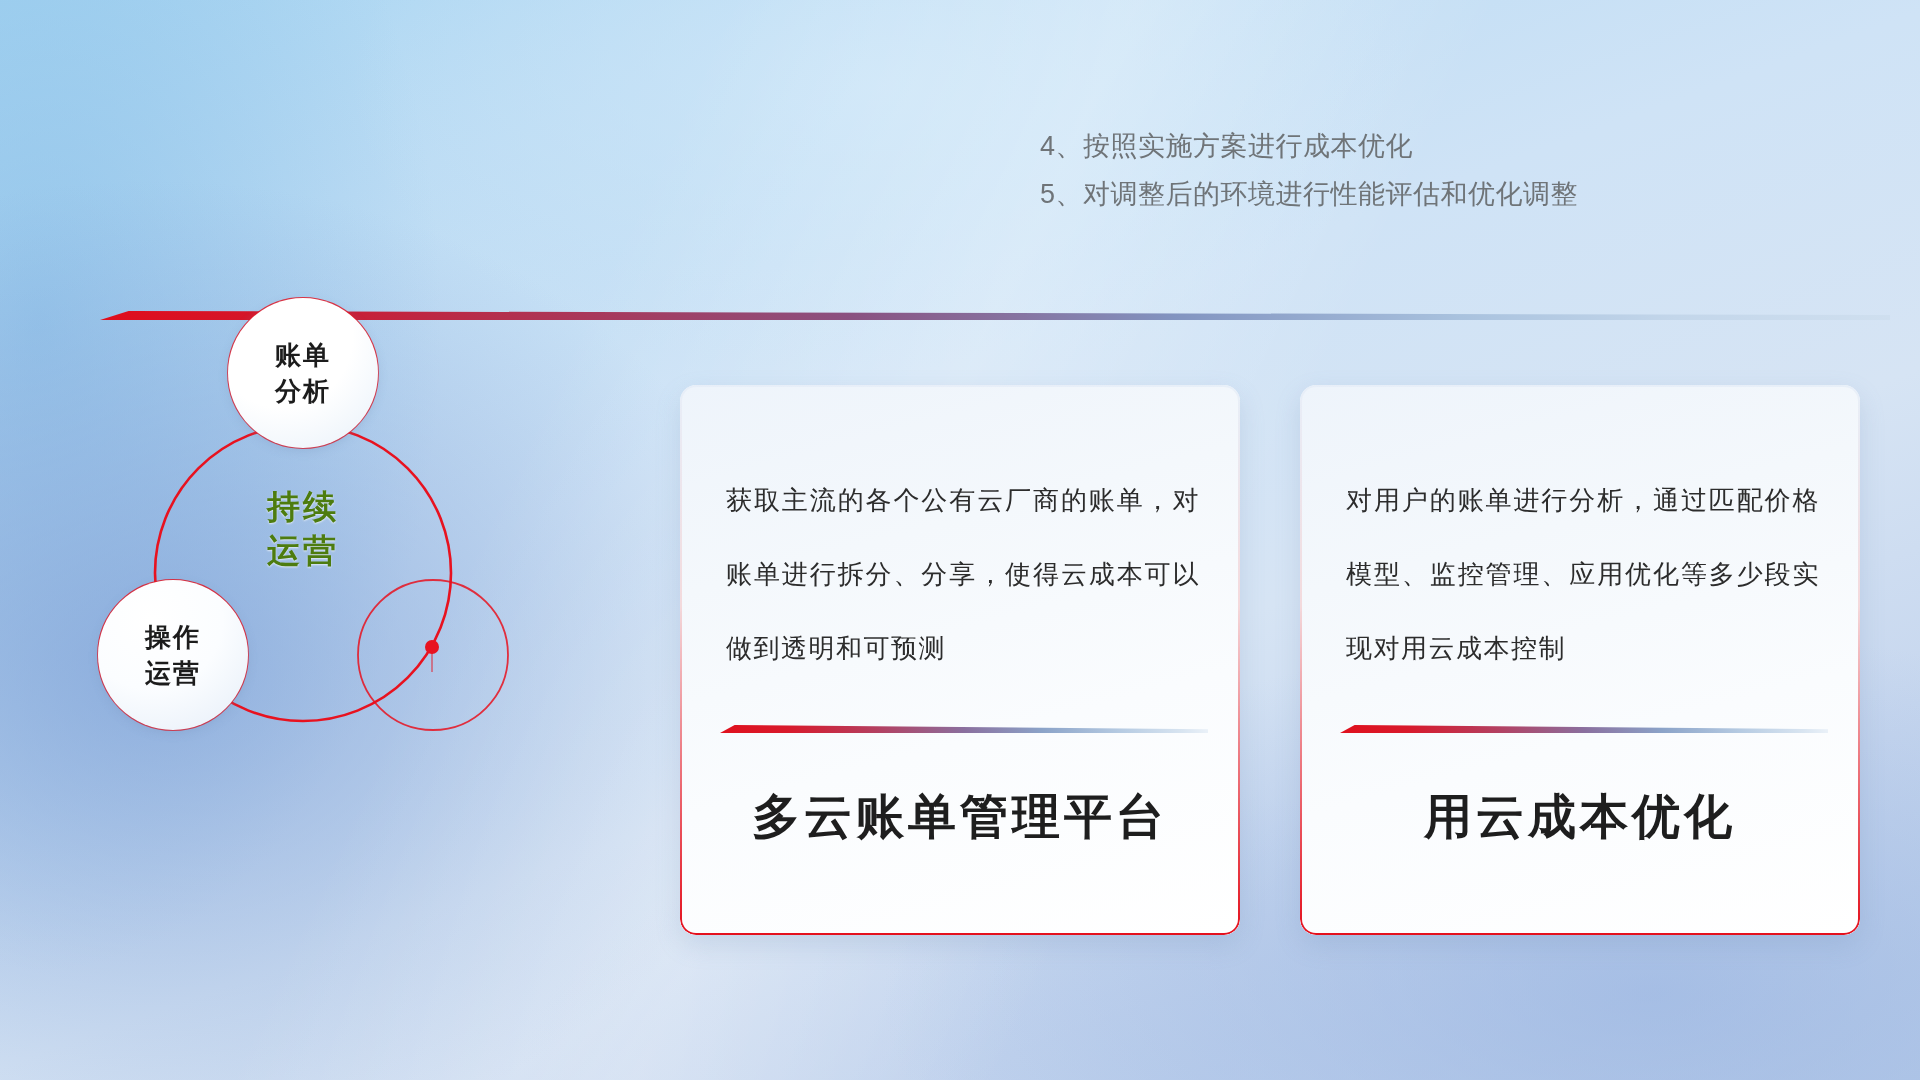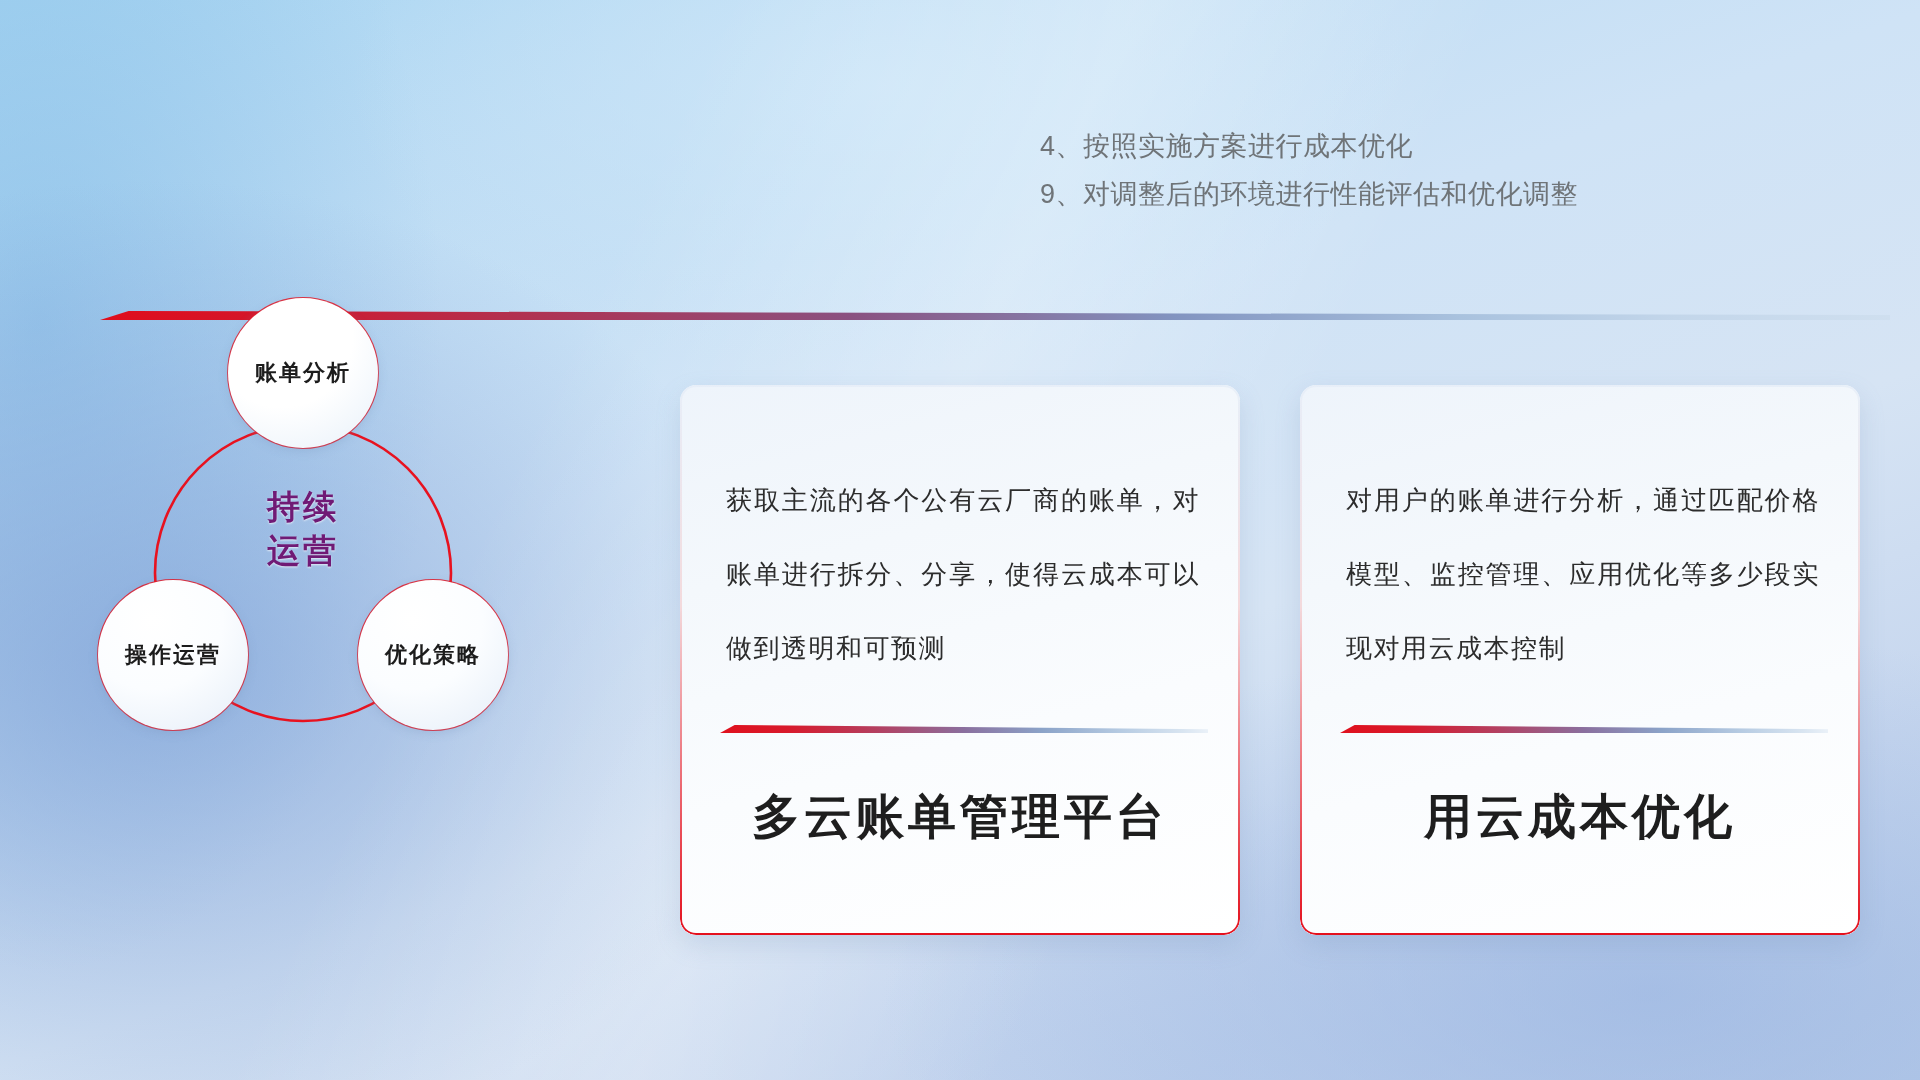--- a/index.html
+++ b/index.html
@@ -59,26 +59,26 @@
     background:linear-gradient(90deg,#e00d1c 0%, #d4162a 9%, #b03252 24%, #8a5180 42%, #8294c0 60%, #a9c2de 76%, #c3d6ea 88%, #cfdfef 100%);
     clip-path:polygon(0 100%, 1.6% 0%, 100% 45%, 100% 100%);
   }
 
   
   #diagram{ position:absolute; left:80px; top:280px; width:560px; height:630px; z-index:5; }
   #diagram svg{ position:absolute; left:0; top:0; }
   .node-circle{
     position:absolute;
     border-radius:50%;
-    display:flex; flex-direction:row;
+    display:flex; flex-direction:column;
     align-items:center; justify-content:center;
     text-align:center;
     color:#1c1c1c;
     font-weight:700;
-    font-size:22px;
+    font-size:26px;
     line-height:36px;
     letter-spacing:2px;
   }
   .node-top{
     left:148px; top:18px; width:150px; height:150px;
     background:radial-gradient(circle at 36% 26%, #ffffff 0%, #ffffff 48%, #f2f7fc 76%, #e6eef8 100%);
     box-shadow:0 3px 10px rgba(120,150,190,0.30);
   }
   .node-left{
     left:18px; top:300px; width:150px; height:150px;
@@ -86,21 +86,21 @@
     box-shadow:0 3px 10px rgba(120,150,190,0.30);
   }
   .node-right{
     left:278px; top:300px; width:150px; height:150px;
     background:radial-gradient(circle at 36% 26%, #ffffff 0%, #fbfdff 48%, #eef4fb 78%, #e0eaf6 100%);
     box-shadow:0 3px 10px rgba(120,150,190,0.30);
   }
   #center-label{
     position:absolute; left:148px; top:205px; width:150px;
     text-align:center;
-    color:#701a75;
+    color:#4d7c0f;
     font-weight:700;
     font-size:33px;
     line-height:44px;
     letter-spacing:3px;
     text-shadow:0 1px 2px rgba(255,255,255,0.7);
   }
 
   
   .card{
     position:absolute; z-index:6;
@@ -166,21 +166,21 @@
   <div class="bg-layer bg-sheen"></div>
 </div>
 
 <div id="steps">
 
   <div class="steps-col steps-left">
   </div>
 
   <div class="steps-col steps-right">
     <div class="step-line">4、按照实施方案进行成本优化</div>
-    <div class="step-line">9、对调整后的环境进行性能评估和优化调整</div>
+    <div class="step-line">5、对调整后的环境进行性能评估和优化调整</div>
   </div>
 
 </div>
 
 <div id="top-divider">
   <div class="tri"></div>
 </div>
 
 <div id="diagram">
 
@@ -203,24 +203,20 @@
   <div class="node-circle node-top">
     <span>账单</span>
     <span>分析</span>
   </div>
 
   <div class="node-circle node-left">
     <span>操作</span>
     <span>运营</span>
   </div>
 
-  <div class="node-circle node-right">
-    <span>优化</span>
-    <span>策略</span>
-  </div>
 
   <div id="center-label">
     <div>持续</div>
     <div>运营</div>
   </div>
 
 </div>
 
 <div class="card" id="card-1">
   <div class="card-body">获取主流的各个公有云厂商的账单，对账单进行拆分、分享，使得云成本可以做到透明和可预测</div>

